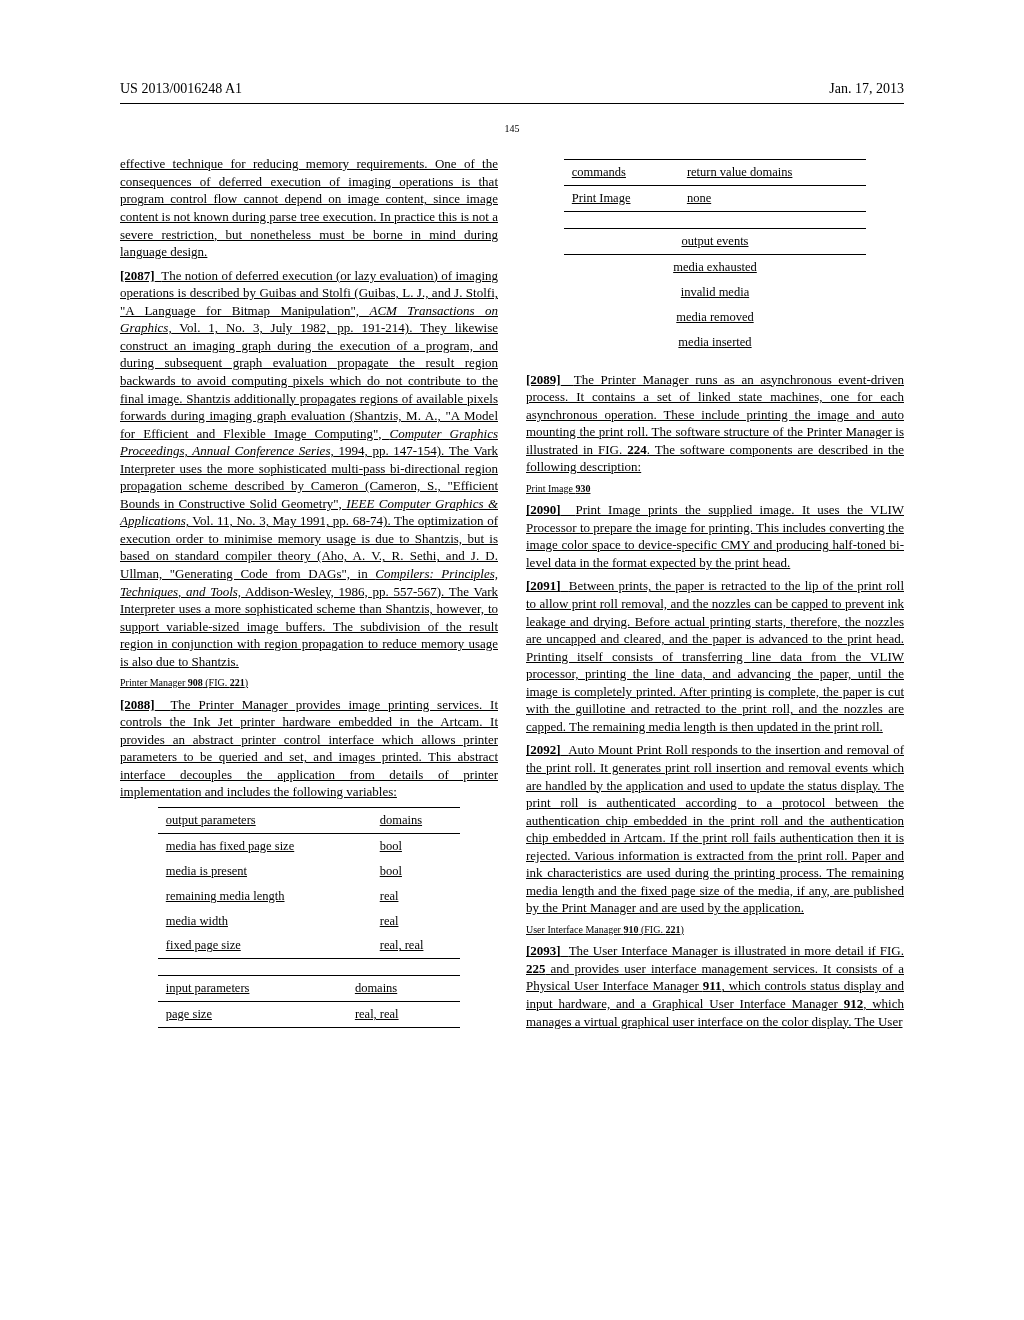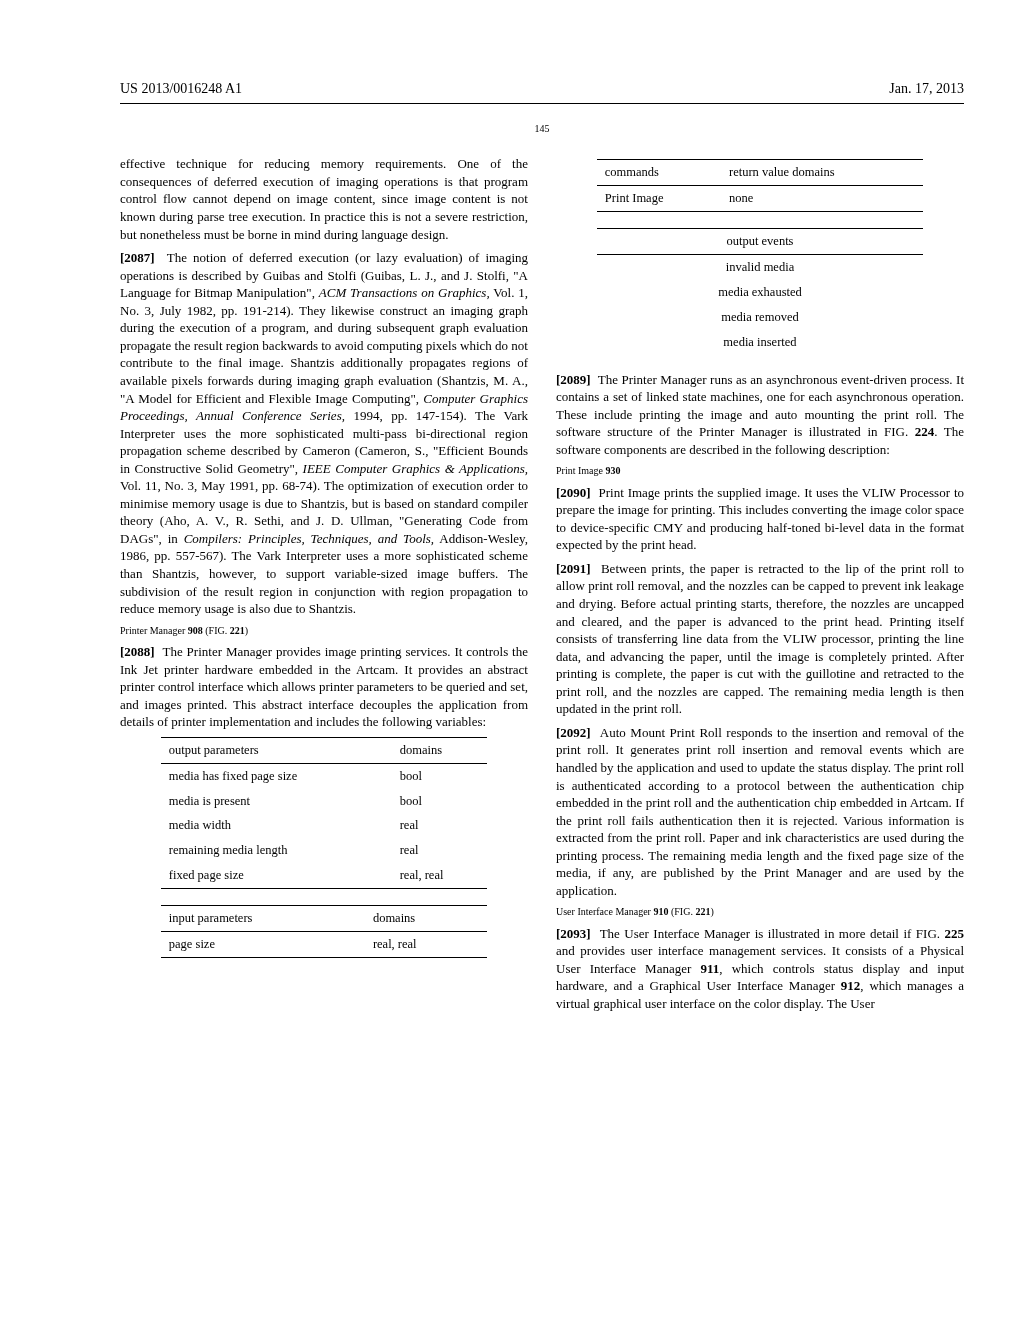--- a/index.html
+++ b/index.html
@@ -8,21 +8,21 @@
     line-height: 1.35;
     color: #000;
     background: #fff;
     margin: 0;
     padding: 0;
   }
   .page {
     width: 1024px;
     height: 1124px;
     position: relative;
-    padding: 80px 60px 40px 120px;
+    padding: 80px 120px 40px 120px;
     box-sizing: border-box;
   }
   .header {
     width: 100%;
     border-bottom: 1.5px solid #000;
     padding-bottom: 4px;
     margin-bottom: 18px;
     display: flex;
     justify-content: space-between;
     font-size: 14px;
@@ -32,20 +32,21 @@
   .page-number {
     text-align: center;
     font-size: 10px;
     margin-bottom: 20px;
   }
   .columns {
     column-count: 2;
     column-gap: 28px;
     column-fill: auto;
     height: 1100px;
+    text-decoration: underline;
   }
   .columns p {
     margin: 0 0 6px 0;
     text-align: justify;
   }
   .para-num { font-weight: bold; margin-top: 20px; }
   .italic { font-style: italic; }
   .section-heading {
     margin: 14px 0 6px 0;
     font-size: 10px;
@@ -112,28 +113,28 @@
       <tbody>
         <tr>
             <td>media has fixed page size</td>
             <td>bool</td>
           </tr>
         <tr>
             <td>media is present</td>
             <td>bool</td>
           </tr>
         <tr>
+            <td>remaining media length</td>
+            <td>real</td>
+          </tr>
+        <tr>
             <td>media width</td>
             <td>real</td>
           </tr>
         <tr>
-            <td>remaining media length</td>
-            <td>real</td>
-          </tr>
-        <tr>
             <td>fixed page size</td>
             <td>real, real</td>
           </tr>
       </tbody>
     </table>
 
     <table class="data-table">
       <thead>
         <tr>
           <th>input parameters</th>
@@ -166,24 +167,24 @@
     </table>
 
     <table class="data-table centered">
       <thead>
         <tr>
           <th>output events</th>
         </tr>
       </thead>
       <tbody>
         <tr>
+            <td style="border-bottom:none">media exhausted</td>
+          </tr>
+        <tr>
             <td>invalid media</td>
-          </tr>
-        <tr>
-            <td style="border-bottom:none">media exhausted</td>
           </tr>
         <tr>
             <td>media removed</td>
           </tr>
         <tr>
             <td style="border-bottom:none">media inserted</td>
           </tr>
       </tbody>
     </table>
 

